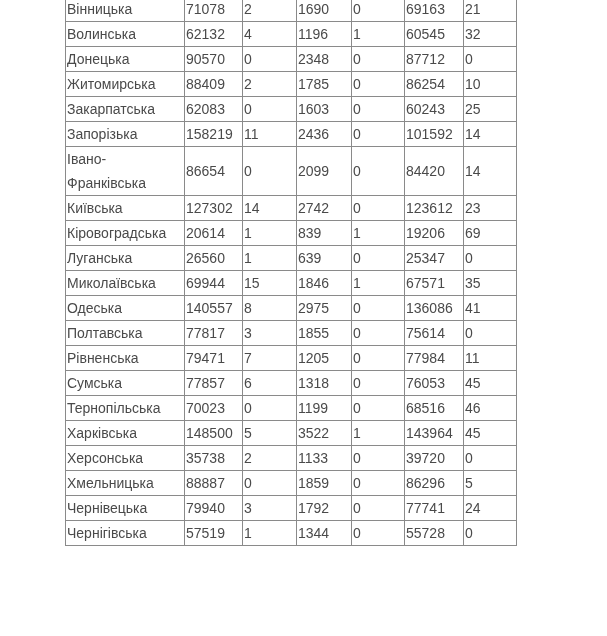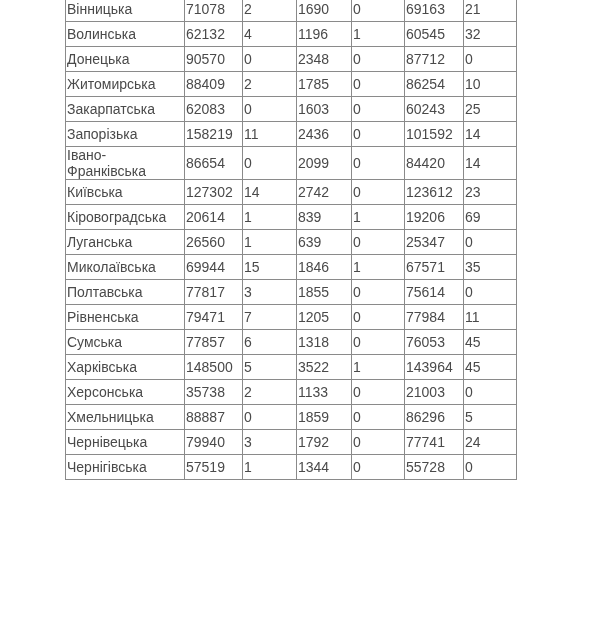--- a/index.html
+++ b/index.html
@@ -29,21 +29,21 @@
     border: 1px solid #8a8a8a;
     padding: 0 0 0 1px;
     height: 24px;
     line-height: 24px;
     vertical-align: middle;
     white-space: nowrap;
     overflow: hidden;
   }
   td.region.wrap {
     white-space: normal;
-    line-height: 16px;
+    line-height: 24px;
   }
   col.c0 { width: 119px; }
   col.c1 { width: 58px; }
   col.c2 { width: 54px; }
   col.c3 { width: 55px; }
   col.c4 { width: 53px; }
   col.c5 { width: 59px; }
   col.c6 { width: 53px; }
 </style>
 </head>
@@ -154,20 +154,29 @@
         <tr>
           <td class="region">Миколаївська</td>
           <td>69944</td>
           <td>15</td>
           <td>1846</td>
           <td>1</td>
           <td>67571</td>
           <td>35</td>
         </tr>
         <tr>
+          <td class="region">Одеська</td>
+          <td>140557</td>
+          <td>8</td>
+          <td>2975</td>
+          <td>0</td>
+          <td>136086</td>
+          <td>41</td>
+        </tr>
+        <tr>
           <td class="region">Полтавська</td>
           <td>77817</td>
           <td>3</td>
           <td>1855</td>
           <td>0</td>
           <td>75614</td>
           <td>0</td>
         </tr>
         <tr>
           <td class="region">Рівненська</td>
@@ -181,35 +190,44 @@
         <tr>
           <td class="region">Сумська</td>
           <td>77857</td>
           <td>6</td>
           <td>1318</td>
           <td>0</td>
           <td>76053</td>
           <td>45</td>
         </tr>
         <tr>
+          <td class="region">Тернопільська</td>
+          <td>70023</td>
+          <td>0</td>
+          <td>1199</td>
+          <td>0</td>
+          <td>68516</td>
+          <td>46</td>
+        </tr>
+        <tr>
           <td class="region">Харківська</td>
           <td>148500</td>
           <td>5</td>
           <td>3522</td>
           <td>1</td>
           <td>143964</td>
           <td>45</td>
         </tr>
         <tr>
           <td class="region">Херсонська</td>
           <td>35738</td>
           <td>2</td>
           <td>1133</td>
           <td>0</td>
-          <td>21003</td>
+          <td>39720</td>
           <td>0</td>
         </tr>
         <tr>
           <td class="region">Хмельницька</td>
           <td>88887</td>
           <td>0</td>
           <td>1859</td>
           <td>0</td>
           <td>86296</td>
           <td>5</td>

